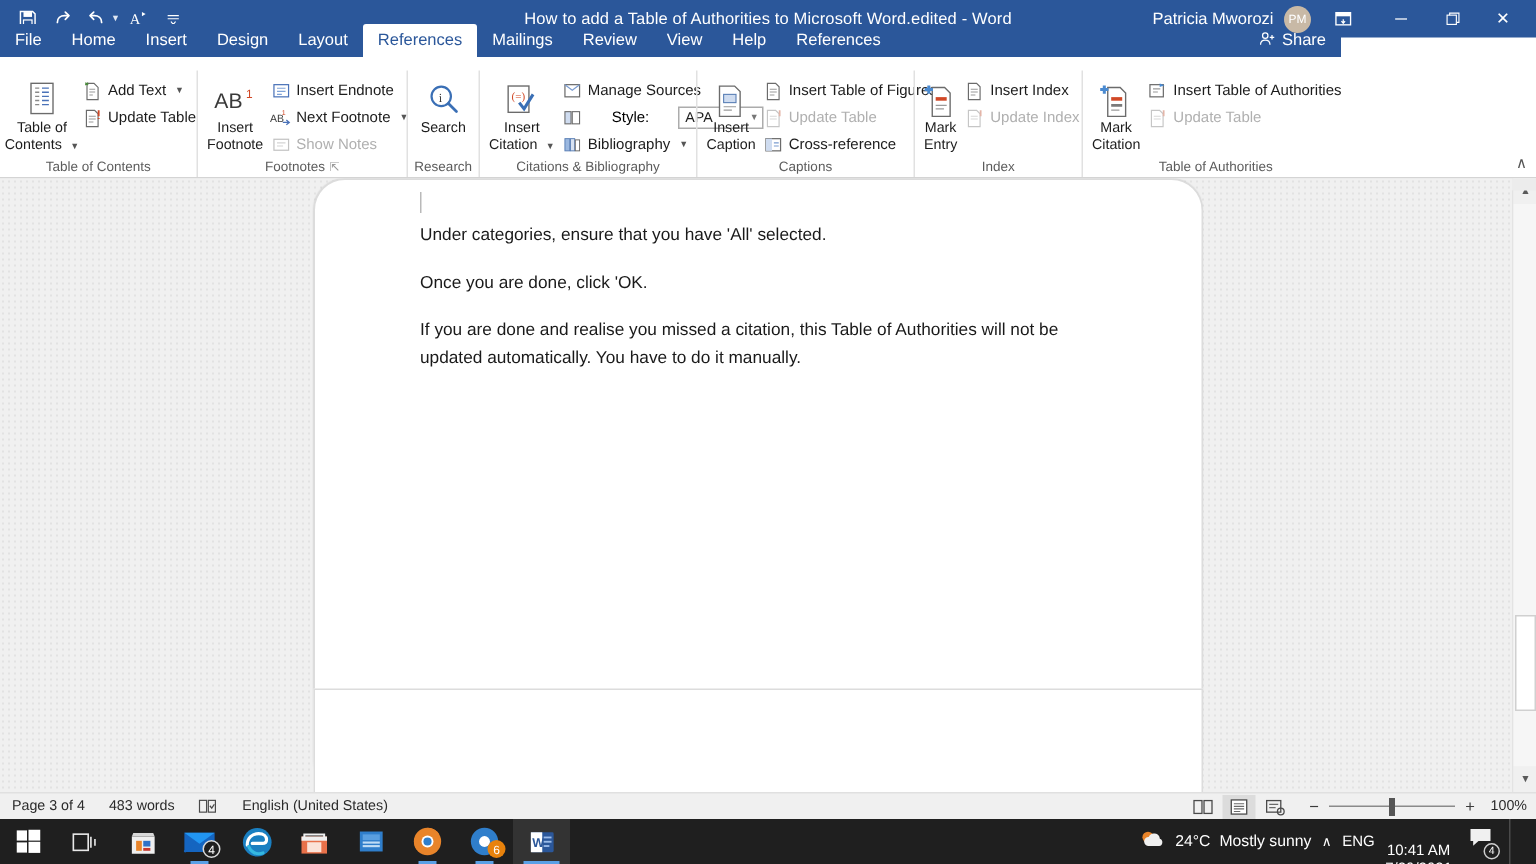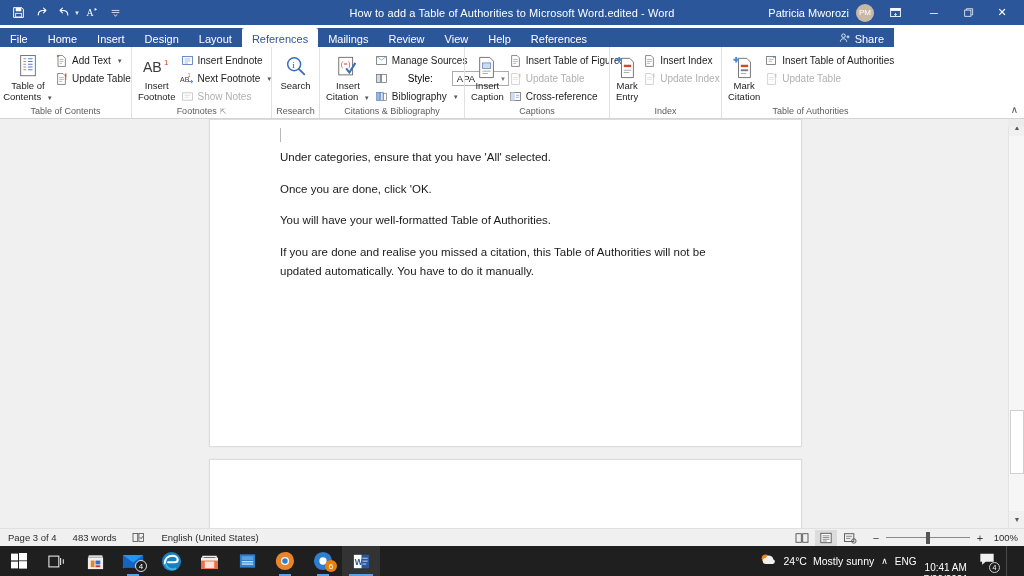--- a/index.html
+++ b/index.html
@@ -41,21 +41,21 @@
     width: 32px; height: 25px; display: flex; align-items: center; justify-content: center;
     color: #fff; font-size: 11px;
   }
   .ribbon-display-btn {
     width: 26px; height: 25px; display: flex; align-items: center; justify-content: center;
     color: #fff; margin-right: 8px;
   }
 
   
   .tabbar {
-    position: absolute; top: 28px; left: 0; width: 894px; height: 22px;
+    position: absolute; top: 16px; left: 0; width: 894px; height: 22px;
     background: #2b579a; display: flex; align-items: flex-end;
   }
   .tab {
     font-size: 11px; color: #fff; padding: 3px 10px 4px 10px; height: 22px;
     display: flex; align-items: center; white-space: nowrap;
   }
   .tab.active { background: #fff; color: #2b579a; border-radius: 2px 2px 0 0; }
   .tellme {
     display: flex; align-items: center; gap: 5px;
     color: #fff; font-size: 11px; padding: 0 10px; height: 22px; font-style: italic;
@@ -115,21 +115,21 @@
     position: absolute; top: 119px; left: 0; width: 1024px; height: 409px;
     background: #f0f0f0;
     background-image: radial-gradient(#e2e2e2 0.6px, transparent 0.7px);
     background-size: 4px 4px;
     overflow: hidden;
   }
   .page {
     position: absolute; left: 209px; width: 593px; background: #fff;
     border: 1px solid #dcdcdc; box-shadow: 0 0 1px rgba(0,0,0,.10);
   }
-  .page1 { top: 0px; height: 328px; }
+  .page1 { top: 0px; height: 408px; border-radius: 21px; }
   .page2 { top: 340px; height: 90px; }
   .doc-text { position: absolute; left: 70px; top: 28px; width: 455px; }
   .doc-p {
     font-family: "Liberation Sans", sans-serif;
     font-size: 11.5px; color: #1a1a1a; line-height: 1.62; margin-bottom: 13px;
   }
   .caret-bar {
     position: absolute; left: 70px; top: 8px; width: 1px; height: 14px; background: #b9b9b9;
   }
 
@@ -587,21 +587,20 @@
 
     <div class="collapse-ribbon">∧</div>
   </div>
 
   <div class="docarea">
     <div class="page page1">
       <div class="caret-bar"></div>
       <div class="doc-text">
         <p class="doc-p">Under categories, ensure that you have 'All' selected.</p>
         <p class="doc-p">Once you are done, click 'OK.</p>
-        <p class="doc-p">You will have your well-formatted Table of Authorities.</p>
         <p class="doc-p">If you are done and realise you missed a citation, this Table of Authorities will not be updated automatically. You have to do it manually.</p>
       </div>
     </div>
     <div class="page page2"></div>
   </div>
 
   <div class="vscroll">
     <div class="vs-arrow vs-up">▲</div>
     <div class="vs-track">
       <div class="vs-thumb"></div>

